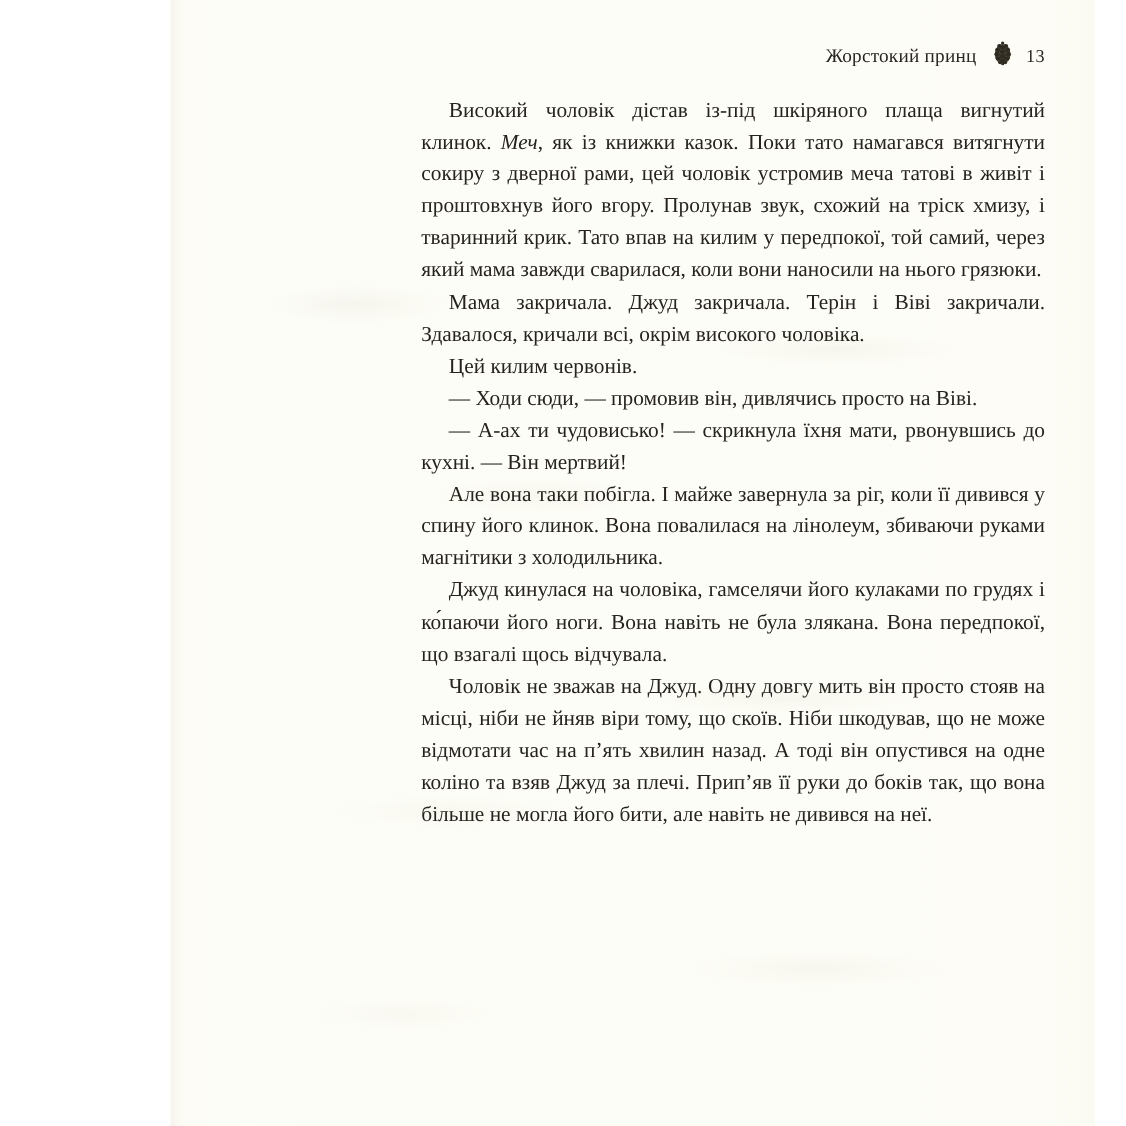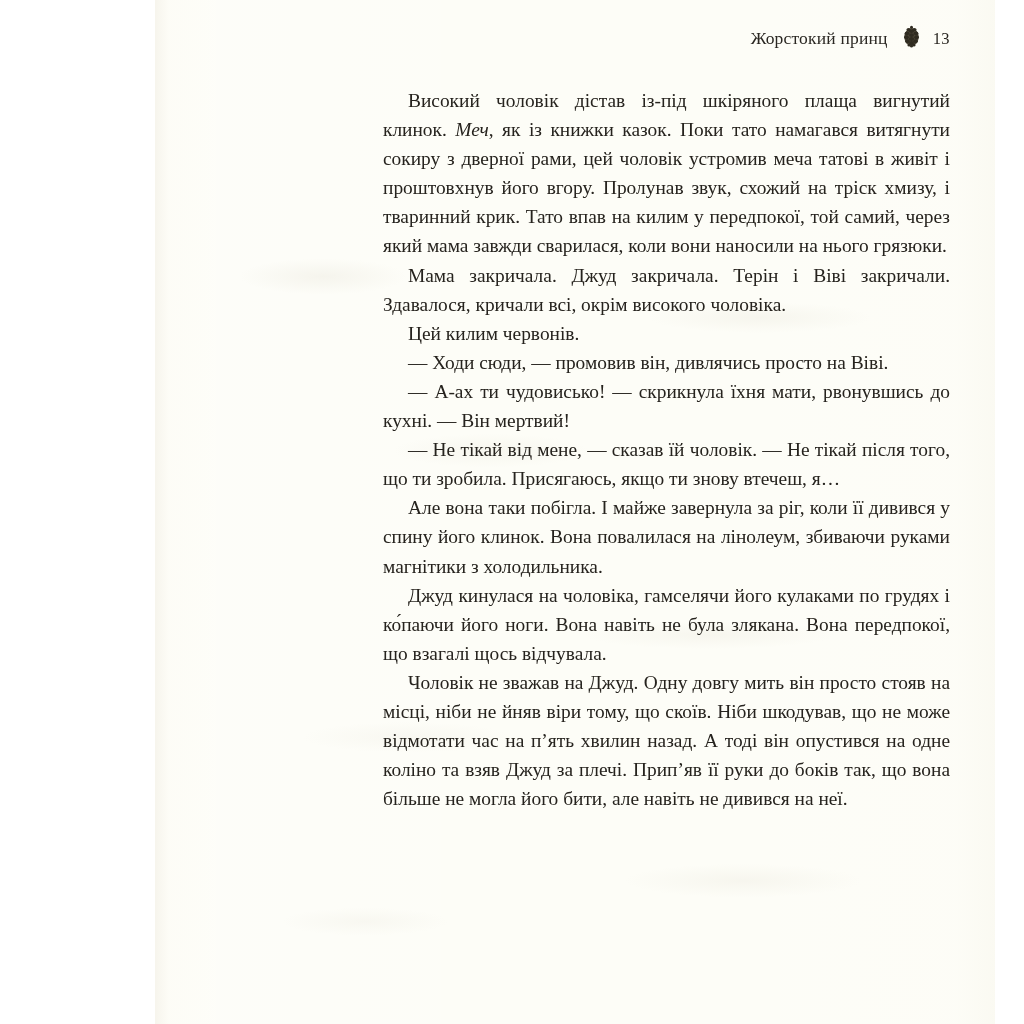--- a/index.html
+++ b/index.html
@@ -44,21 +44,21 @@
       radial-gradient(ellipse 150px 22px at 30% 72%, rgba(205,198,178,0.10), rgba(0,0,0,0) 70%),
       radial-gradient(ellipse 170px 24px at 70% 86%, rgba(205,198,178,0.13), rgba(0,0,0,0) 70%),
       radial-gradient(ellipse 120px 20px at 25% 90%, rgba(205,198,178,0.10), rgba(0,0,0,0) 70%);
     pointer-events: none;
   }
 
   
   #running-head {
     position: absolute;
     left: 0;
-    top: 24px;
+    top: 36px;
     width: 795px;           
     text-align: right;
     color: #2a2722;
     font-size: 17.5px;
     letter-spacing: 0.2px;
     white-space: nowrap;
   }
   #running-head .rh-title {
     font-family: "Liberation Serif", "DejaVu Serif", serif;
   }
@@ -134,21 +134,20 @@
     <p><span>Високий чоловік дістав із-під шкіряного плаща вигнутий клинок. </span><i>Меч</i><span>, як із книжки казок. Поки тато намагався витягнути сокиру з дверної рами, цей чоловік устромив меча татові в живіт і проштовхнув його вгору. Пролунав звук, схожий на тріск хмизу, і тваринний крик. Тато впав на килим у передпокої, той самий, через який мама завжди сварилася, коли вони наносили на нього грязюки.</span></p>
 
     <p>Мама закричала. Джуд закричала. Терін і Віві закричали. Здавалося, кричали всі, окрім високого чоловіка.</p>
 
     <p>Цей килим червонів.</p>
 
     <p>— Ходи сюди, — промовив він, дивлячись просто на Віві.</p>
 
     <p>— А-ах ти чудовисько! — скрикнула їхня мати, рвонувшись до кухні. — Він мертвий!</p>
 
-    <p>— Не тікай від мене, — сказав їй чоловік. — Не тікай після того, що ти зробила. Присягаюсь, якщо ти знову втечеш, я…</p>
 
     <p>Але вона таки побігла. І майже завернула за ріг, коли її дивився у спину його клинок. Вона повалилася на лінолеум, збиваючи руками магнітики з холодильника.</p>
 
 
     <p>Джуд кинулася на чоловіка, гамселячи його кулаками по грудях і ко́паючи його ноги. Вона навіть не була злякана. Вона передпокої, що взагалі щось відчувала.</p>
 
     <p>Чоловік не зважав на Джуд. Одну довгу мить він просто стояв на місці, ніби не йняв віри тому, що скоїв. Ніби шкодував, що не може відмотати час на п’ять хвилин назад. А тоді він опустився на одне коліно та взяв Джуд за плечі. Прип’яв її руки до боків так, що вона більше не могла його бити, але навіть не дивився на неї.</p>
 
 
   </div>

